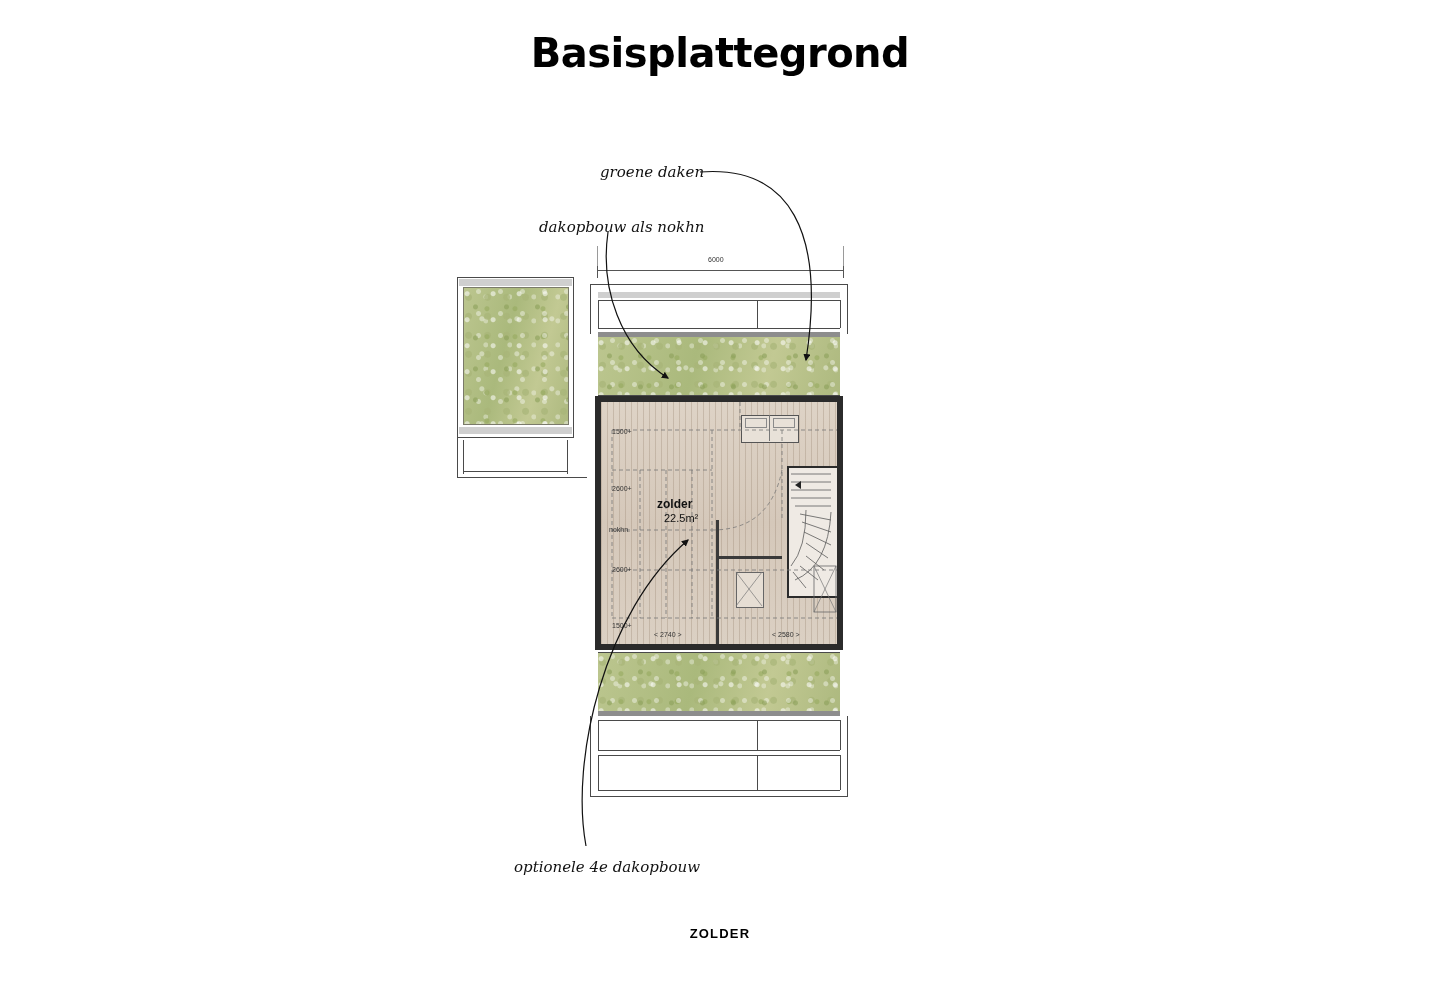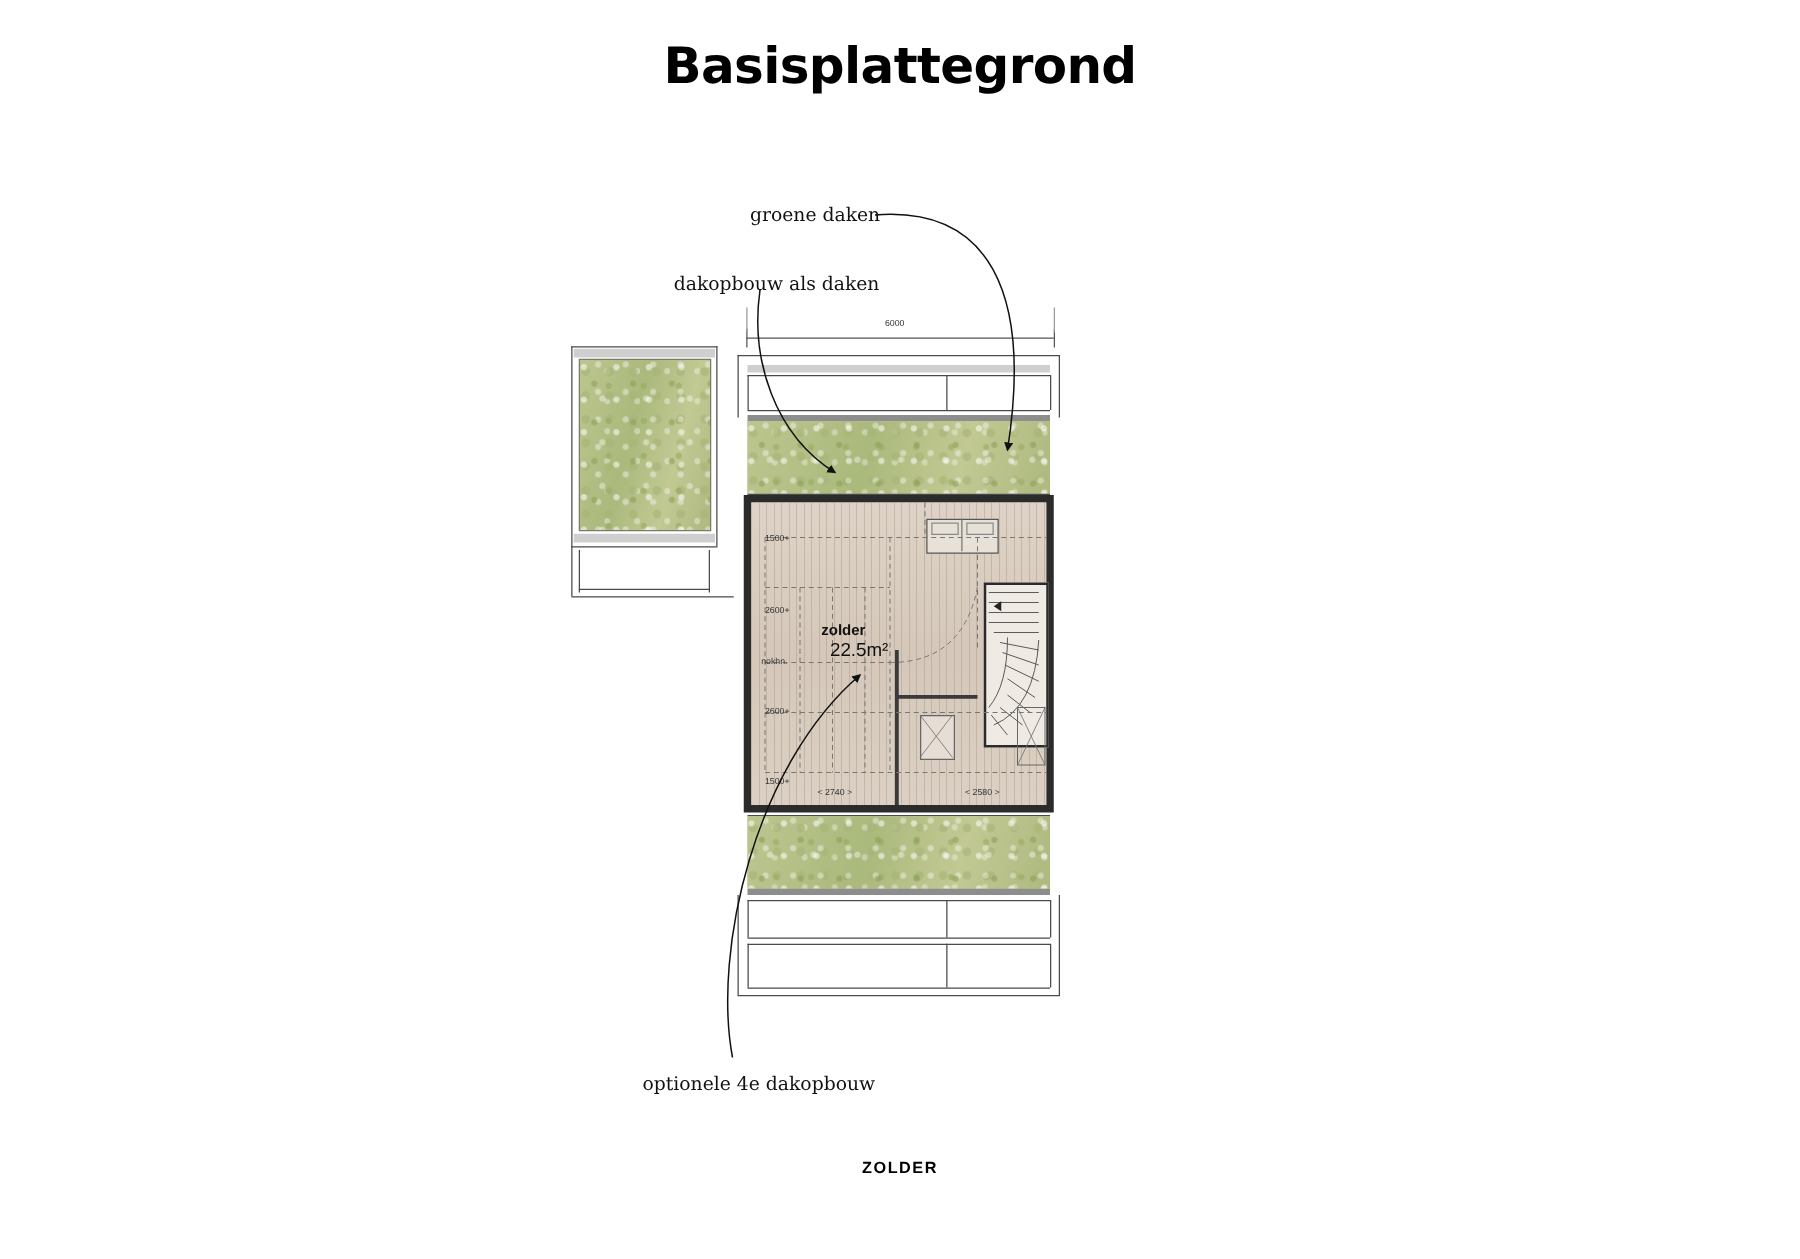--- a/index.html
+++ b/index.html
@@ -36,20 +36,21 @@
     text-align: center;
     font-size: 13px;
     font-weight: bold;
     letter-spacing: 1.2px;
     font-family: "Liberation Sans", sans-serif;
   }
 
   .annot {
     position: absolute;
     font-family: "DejaVu Serif", serif;
+    font-style: italic;
     font-size: 15px;
     white-space: nowrap;
     color: #111;
   }
   #annot-groene-daken { left: 600px; top: 163px; }
   #annot-dakopbouw { left: 539px; top: 218px; }
   #annot-slaapkamer { left: 514px; top: 858px; }
 
   
   #drawing {
@@ -101,21 +102,21 @@
 
   #room-name {
     position: absolute;
     font-size: 12px;
     font-weight: bold;
     color: #111;
     white-space: nowrap;
   }
   #room-area {
     position: absolute;
-    font-size: 15px;
+    font-size: 11px;
     color: #111;
     white-space: nowrap;
   }
 
   svg { position: absolute; left: 0; top: 0; overflow: visible; }
 </style>
 </head>
 <body>
 
 <div id="page-title">Basisplattegrond</div>
@@ -257,16 +258,16 @@
 
     <path d="M 700 172 C 790 165 826 232 806 360" stroke="#111" stroke-width="1.2" fill="none" marker-end="url(#arrowhead)"></path>
 
     <path d="M 608 232 C 600 288 620 348 668 378" stroke="#111" stroke-width="1.2" fill="none" marker-end="url(#arrowhead)"></path>
 
     <path d="M 586 846 C 570 760 604 612 688 540" stroke="#111" stroke-width="1.2" fill="none" marker-end="url(#arrowhead)"></path>
   </svg>
 </div>
 
 <div class="annot" id="annot-groene-daken">groene daken</div>
-<div class="annot" id="annot-dakopbouw">dakopbouw als daken</div>
+<div class="annot" id="annot-dakopbouw">dakopbouw als nokhn</div>
 <div class="annot" id="annot-slaapkamer">optionele 4e dakopbouw</div>
 
 <div id="footer-label">ZOLDER</div>
 
 </body></html>

